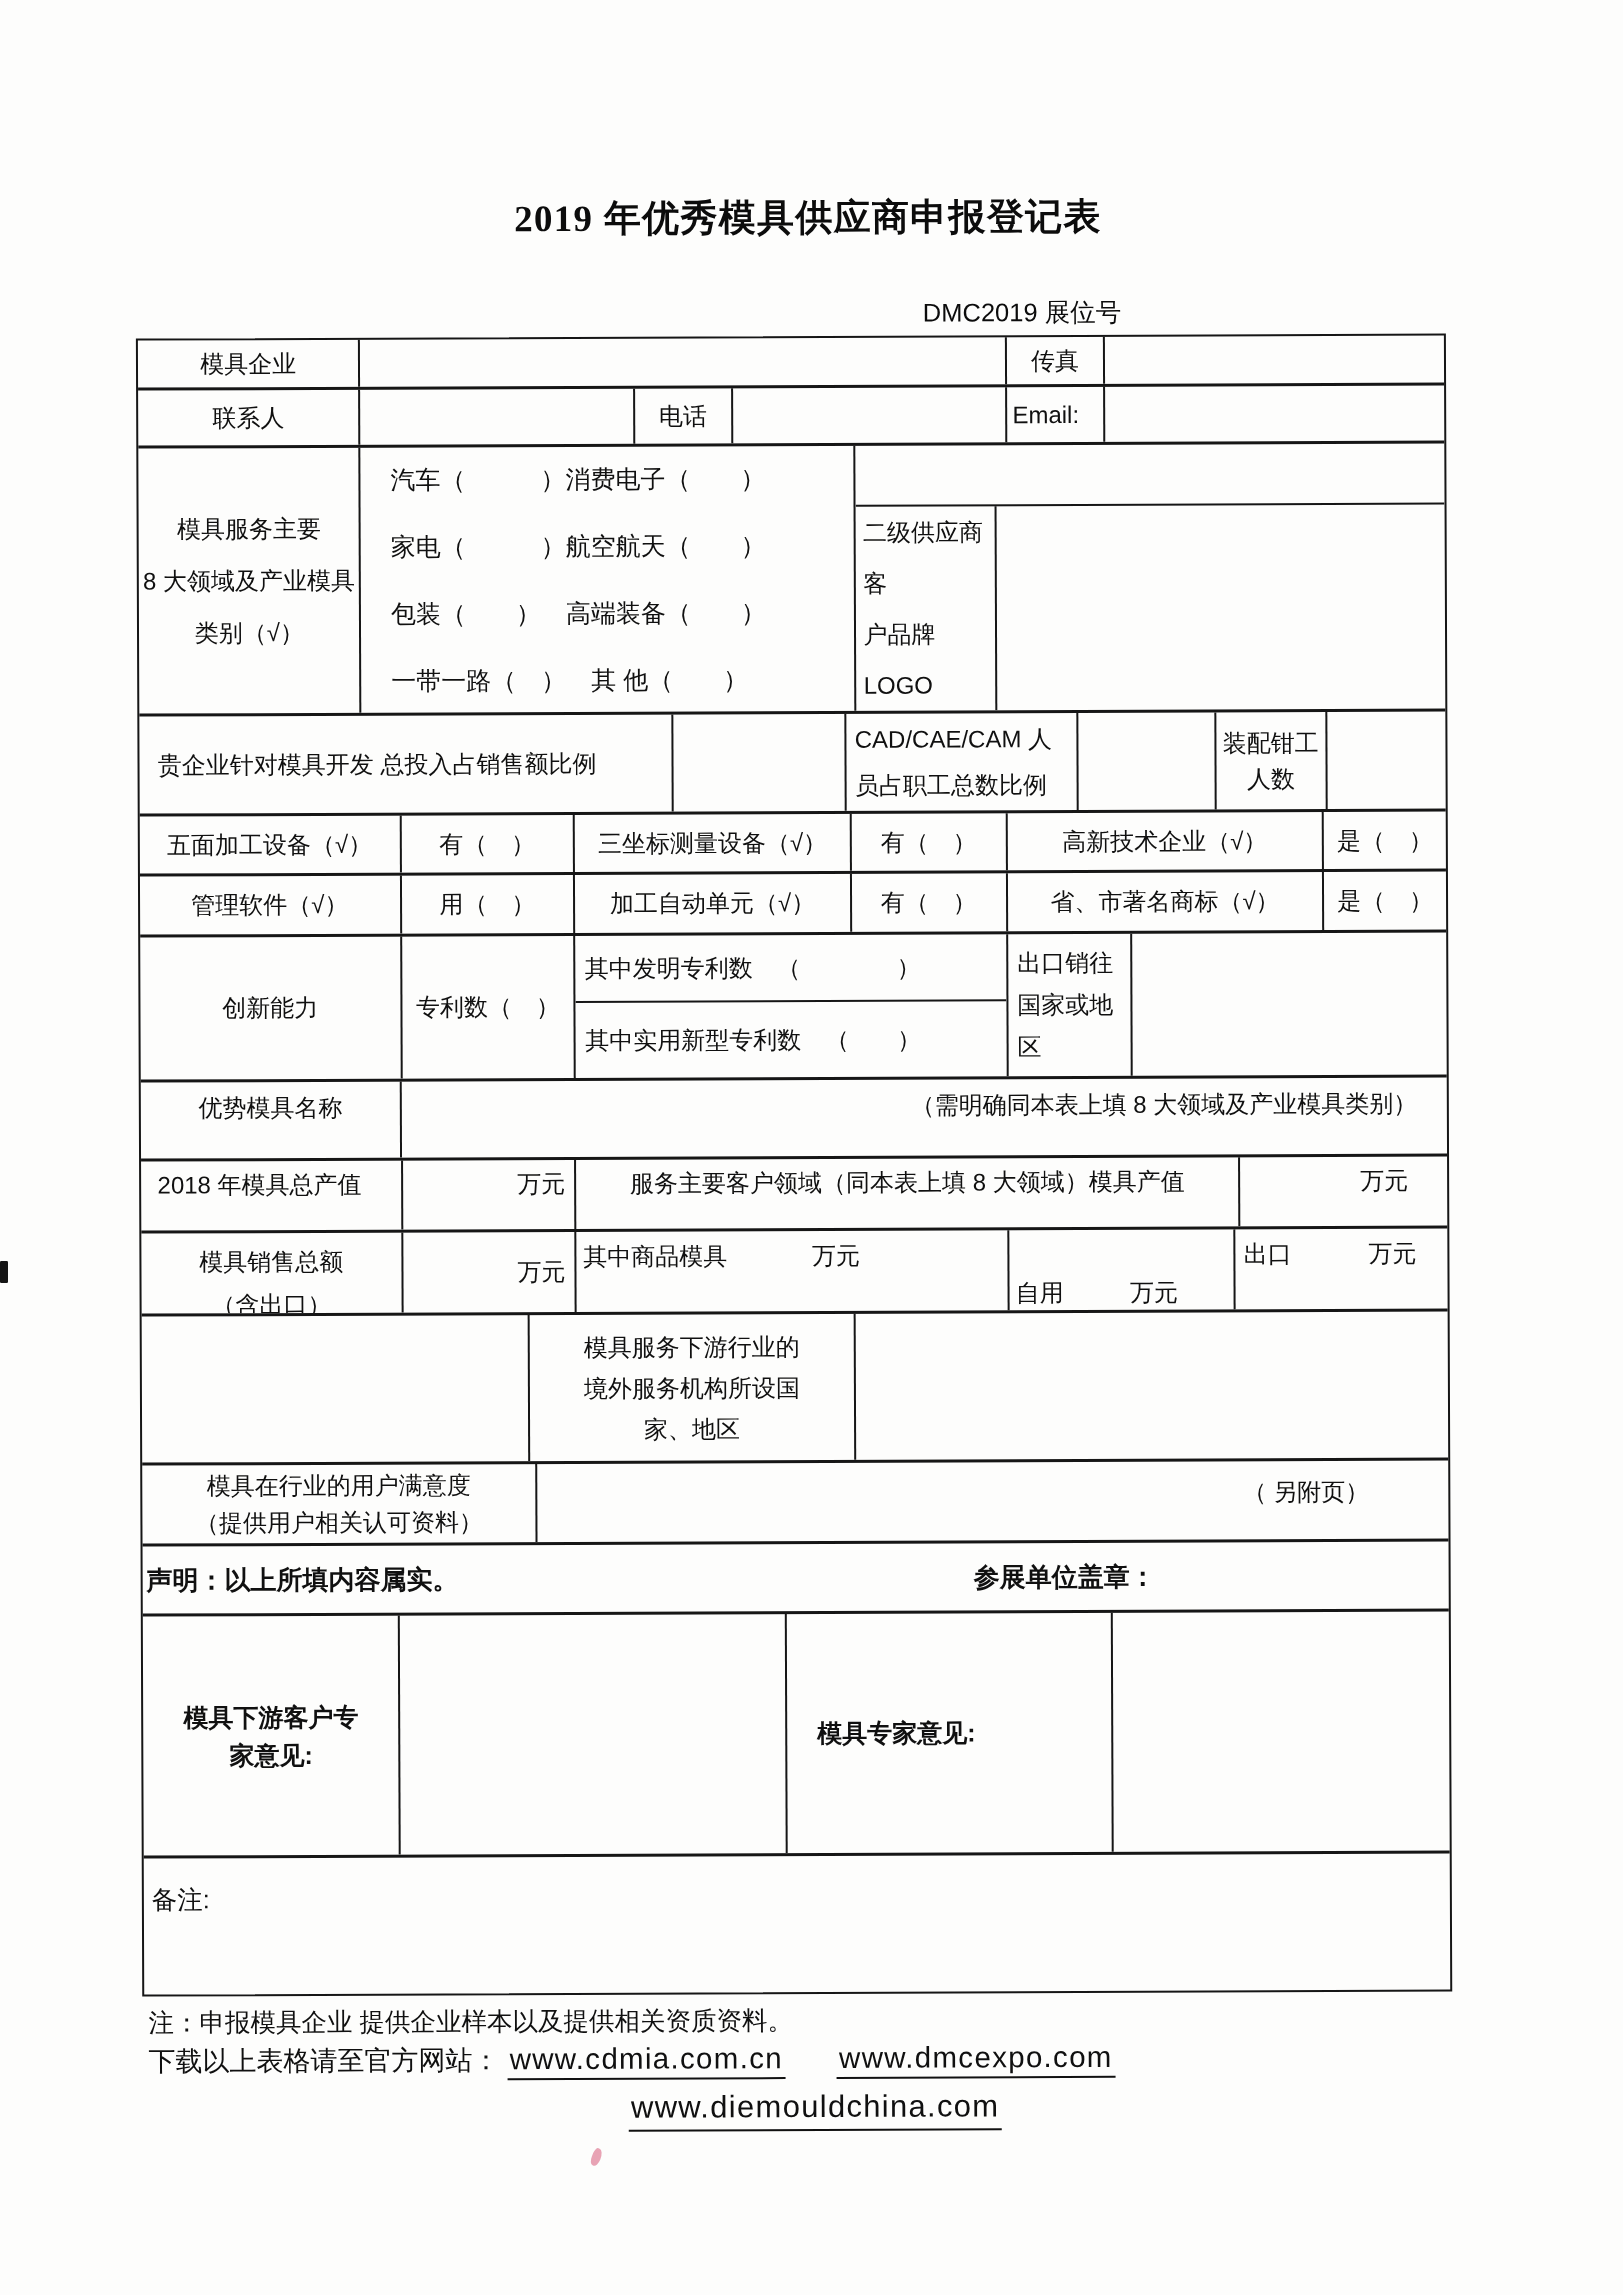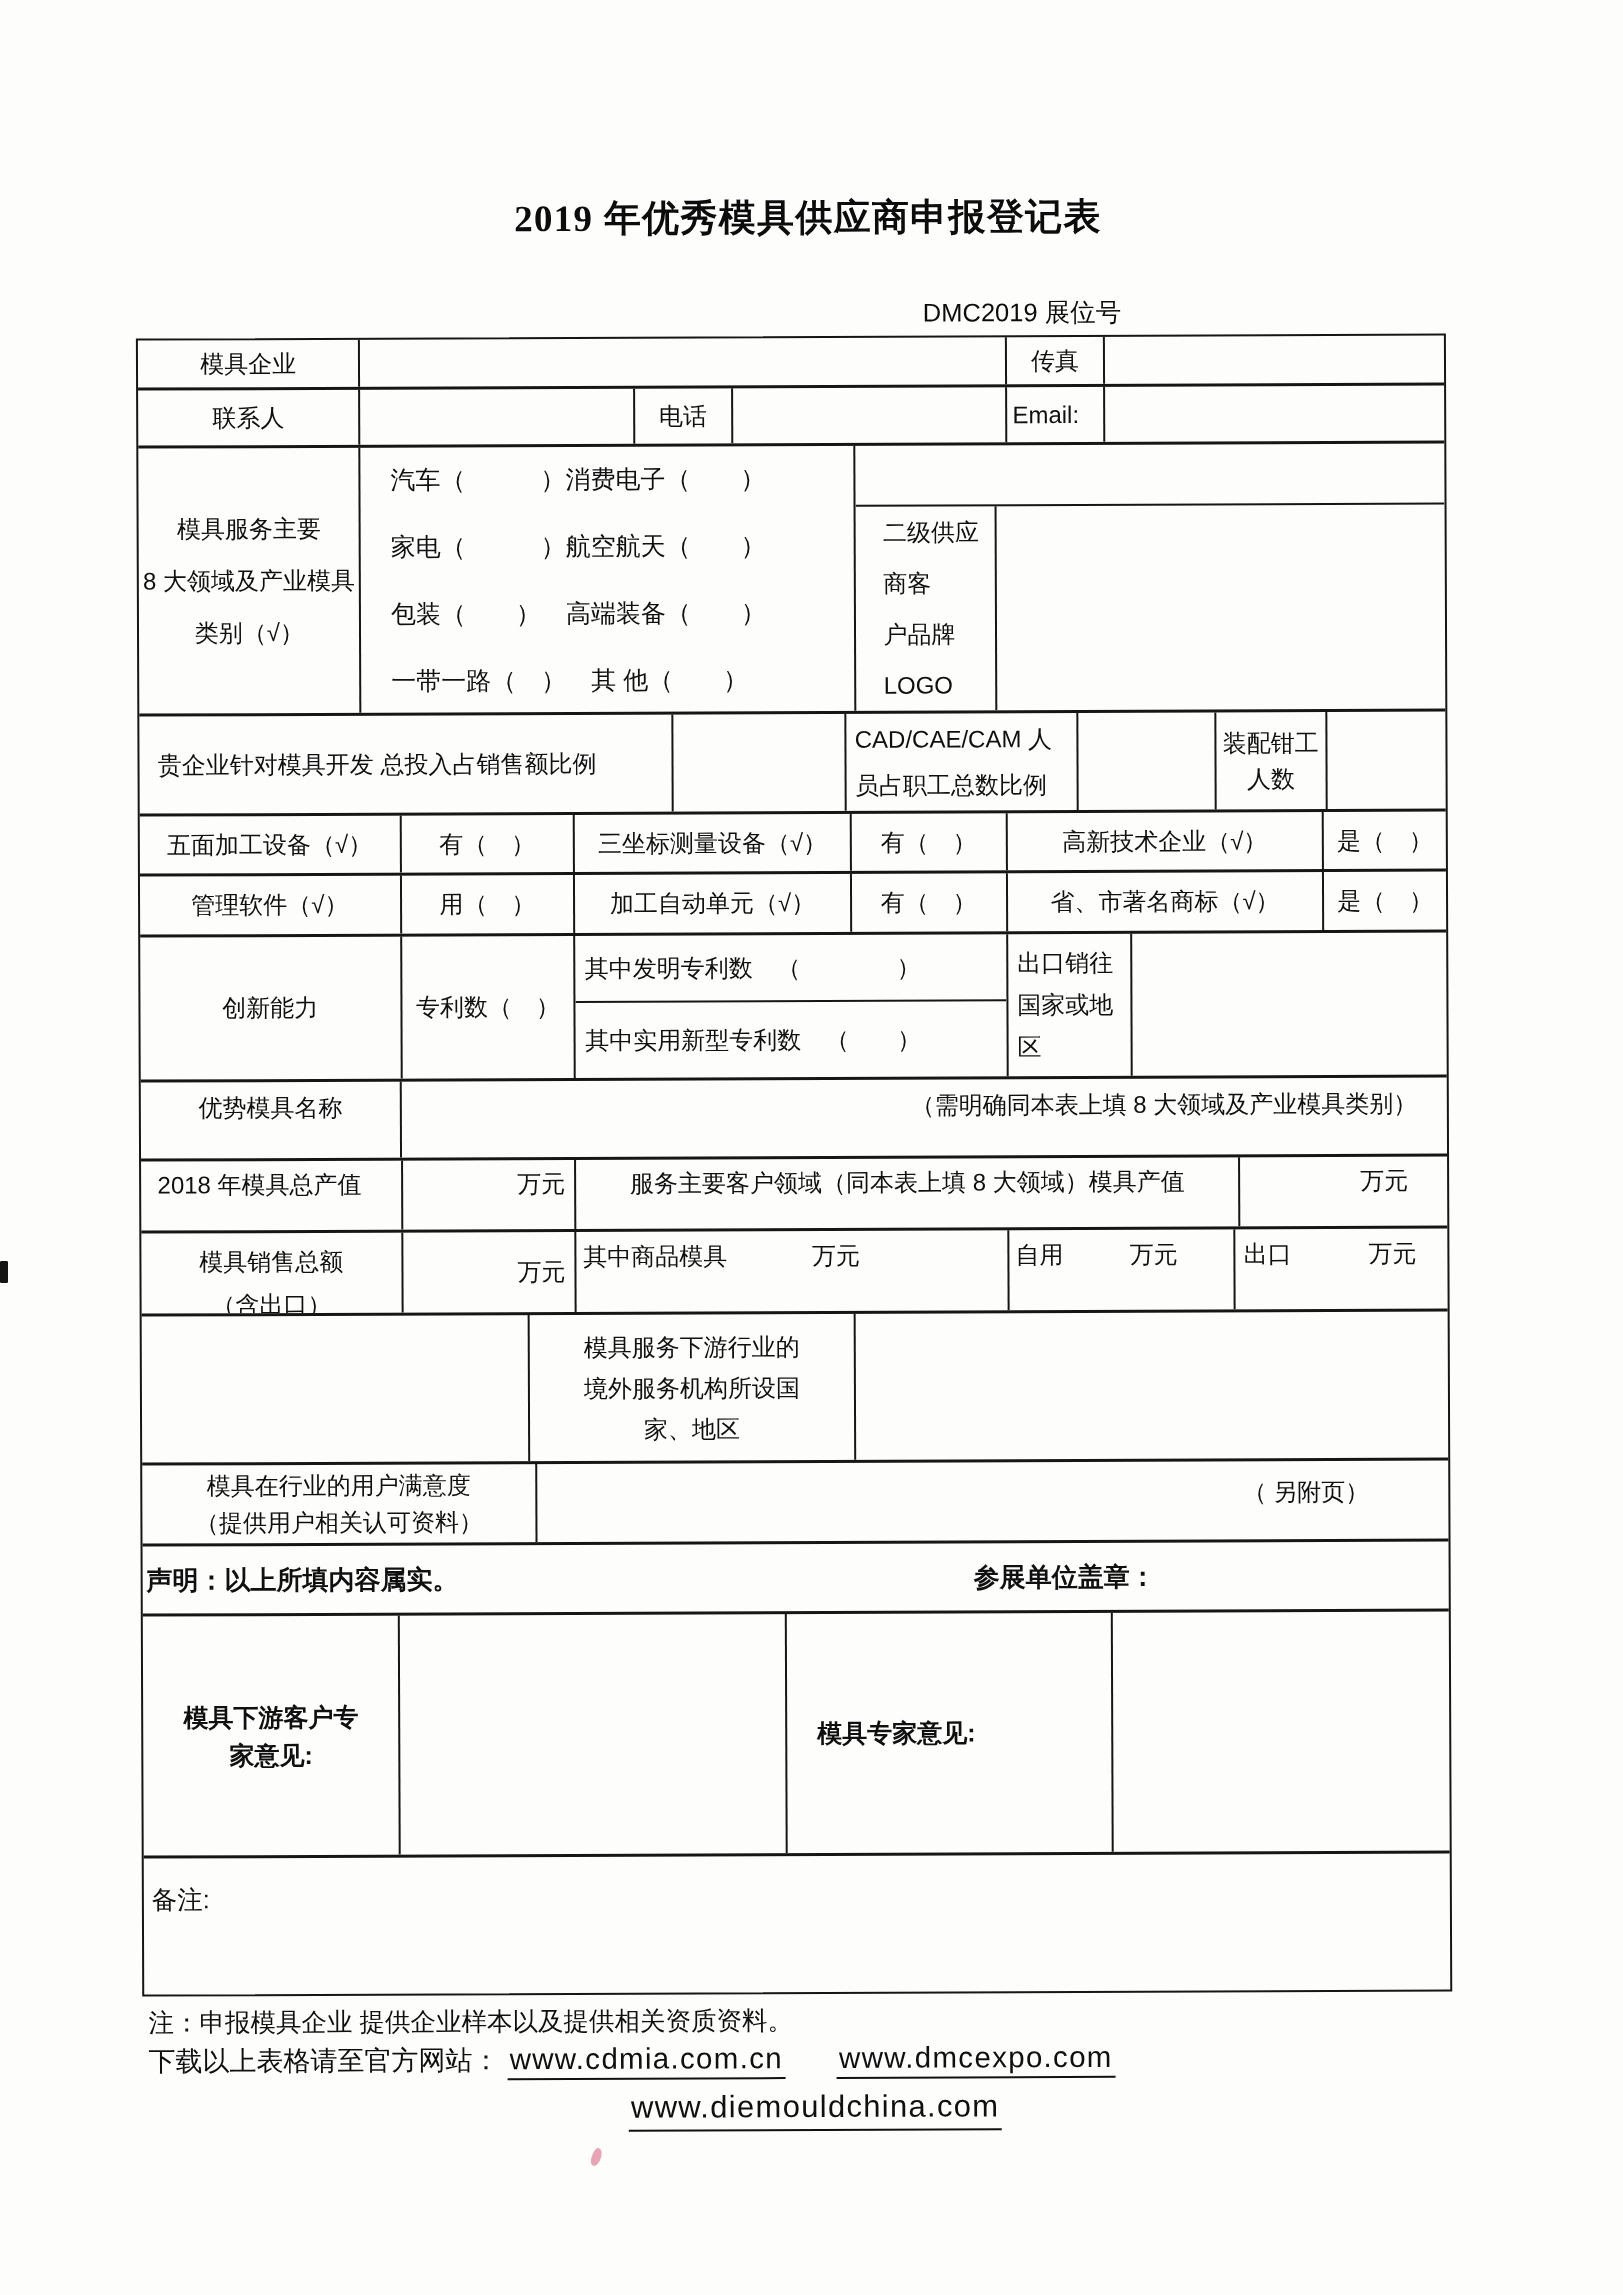--- a/index.html
+++ b/index.html
@@ -87,21 +87,21 @@
         <span>汽车（　　　）消费电子（　　）</span>
         <span>家电（　　　）航空航天（　　）</span>
         <span>包装（　　）　高端装备（　　）</span>
         <span>一带一路（　）　其 他（　　）</span>
       </div>
       <div class="c end stack" style="width:590px;">
         <div class="subrow" style="height:125px; border-bottom:2.6px solid var(--ink);">
           <div class="c end" style="flex:1;"></div>
         </div>
         <div class="subrow" style="flex:1;">
-          <div class="c hleft blk" style="width:141px; padding-left:27px; line-height:51px;">
+          <div class="c hleft blk" style="width:141px; padding-left:7px; line-height:51px;">
             <span>二级供应商客</span>
             <span>户品牌 LOGO</span>
           </div>
           <div class="c end" style="flex:1;"></div>
         </div>
       </div>
     </div>
 
     <div class="row" style="height:100px;">
       <div class="c hleft" style="width:535px; padding-left:18.3px;">贵企业针对模具开发 总投入占销售额比例</div>
@@ -156,21 +156,21 @@
     <div class="row" style="height:83px;">
       <div class="c blk vtop" style="width:262px; padding-top:6.5px; line-height:43px;">
         <span>模具销售总额</span>
         <span>（含出口）</span>
       </div>
       <div class="c" style="width:174px; align-items:flex-end; padding-right:9.2px;">万元</div>
       <div class="c hrow end" style="width:433px; border-right:2px solid var(--ink); justify-content:space-between; align-items:flex-start; padding:7.9px 147px 0 6.5px;">
         <span>其中商品模具</span>
         <span>万元</span>
       </div>
-      <div class="c hrow" style="width:227px; justify-content:space-between; align-items:flex-start; padding:7.9px 56px 0 6.5px;">
+      <div class="c hrow" style="width:227px; justify-content:space-between; align-items:flex-end; padding:7.9px 56px 0 6.5px;">
         <span>自用</span>
         <span>万元</span>
       </div>
       <div class="c hrow end" style="width:212px; justify-content:space-between; align-items:flex-start; padding:7.9px 31px 0 7.9px;">
         <span>出口</span>
         <span>万元</span>
       </div>
     </div>
 
     <div class="row" style="height:149px;">

